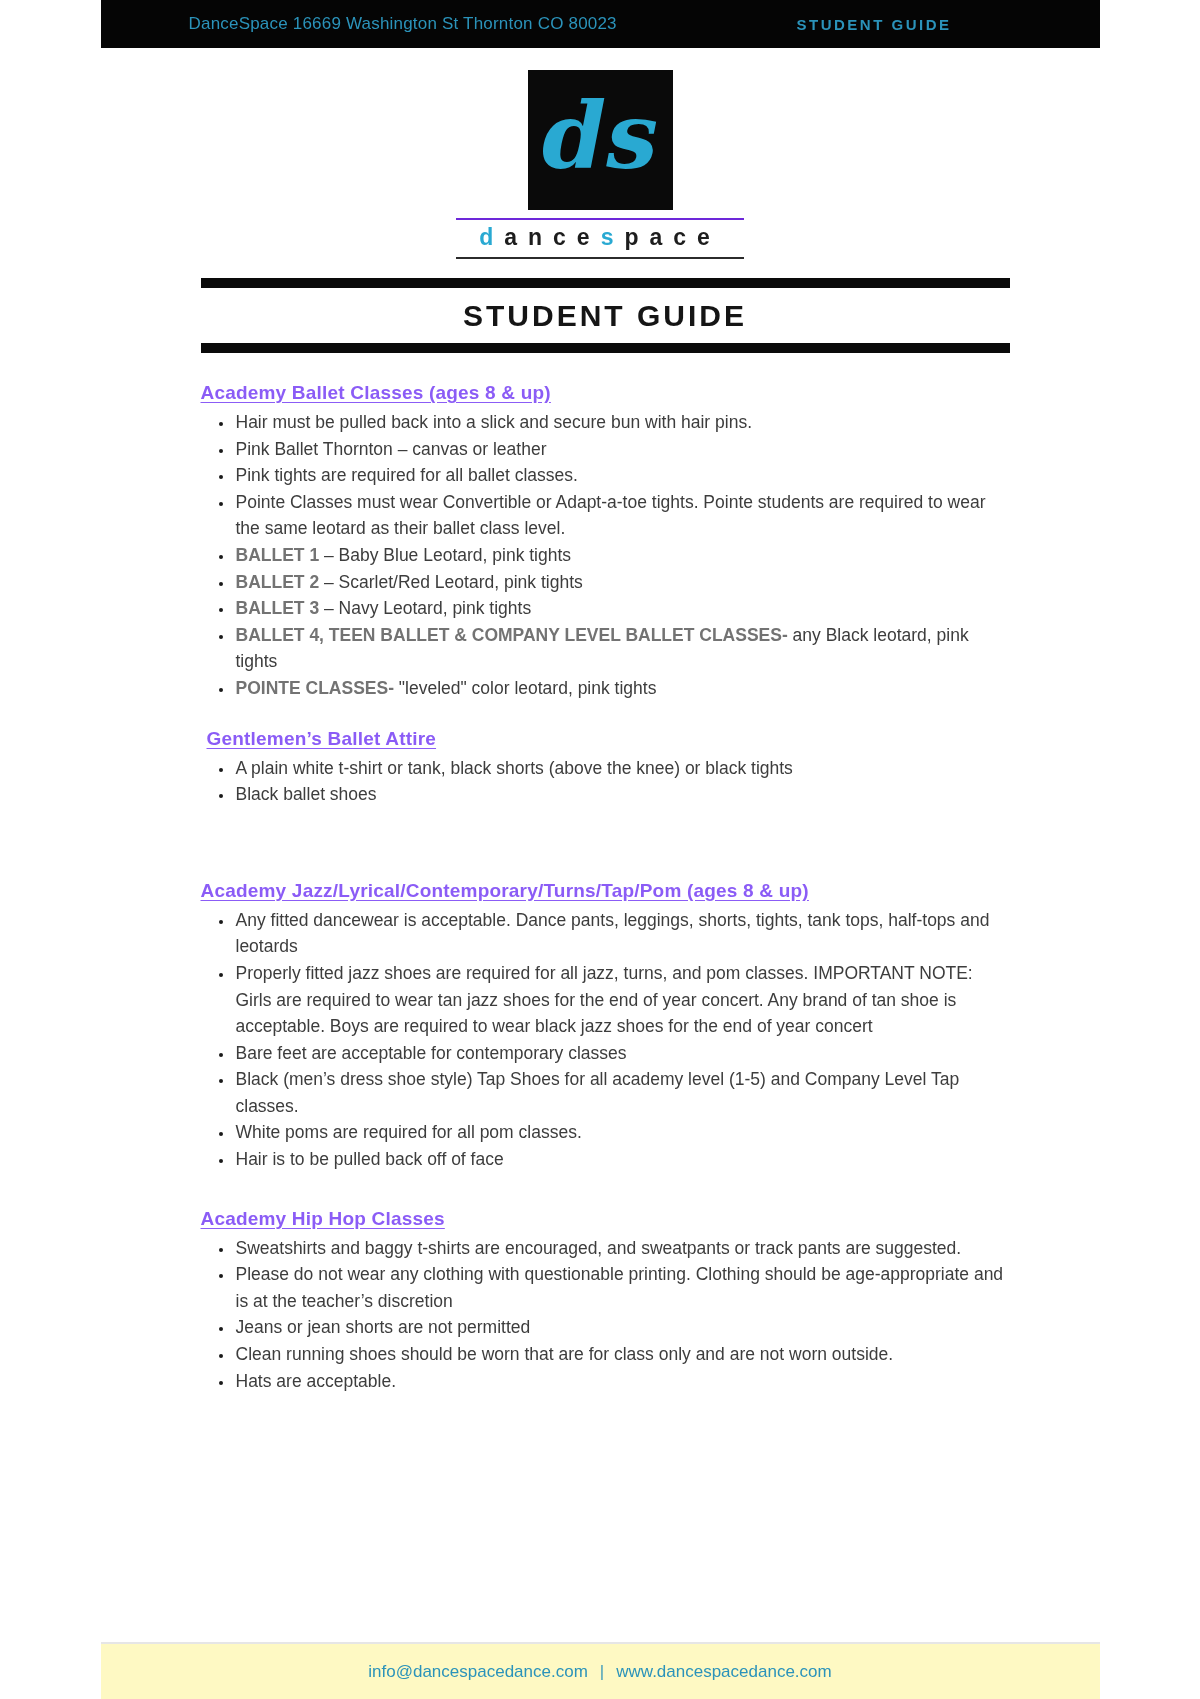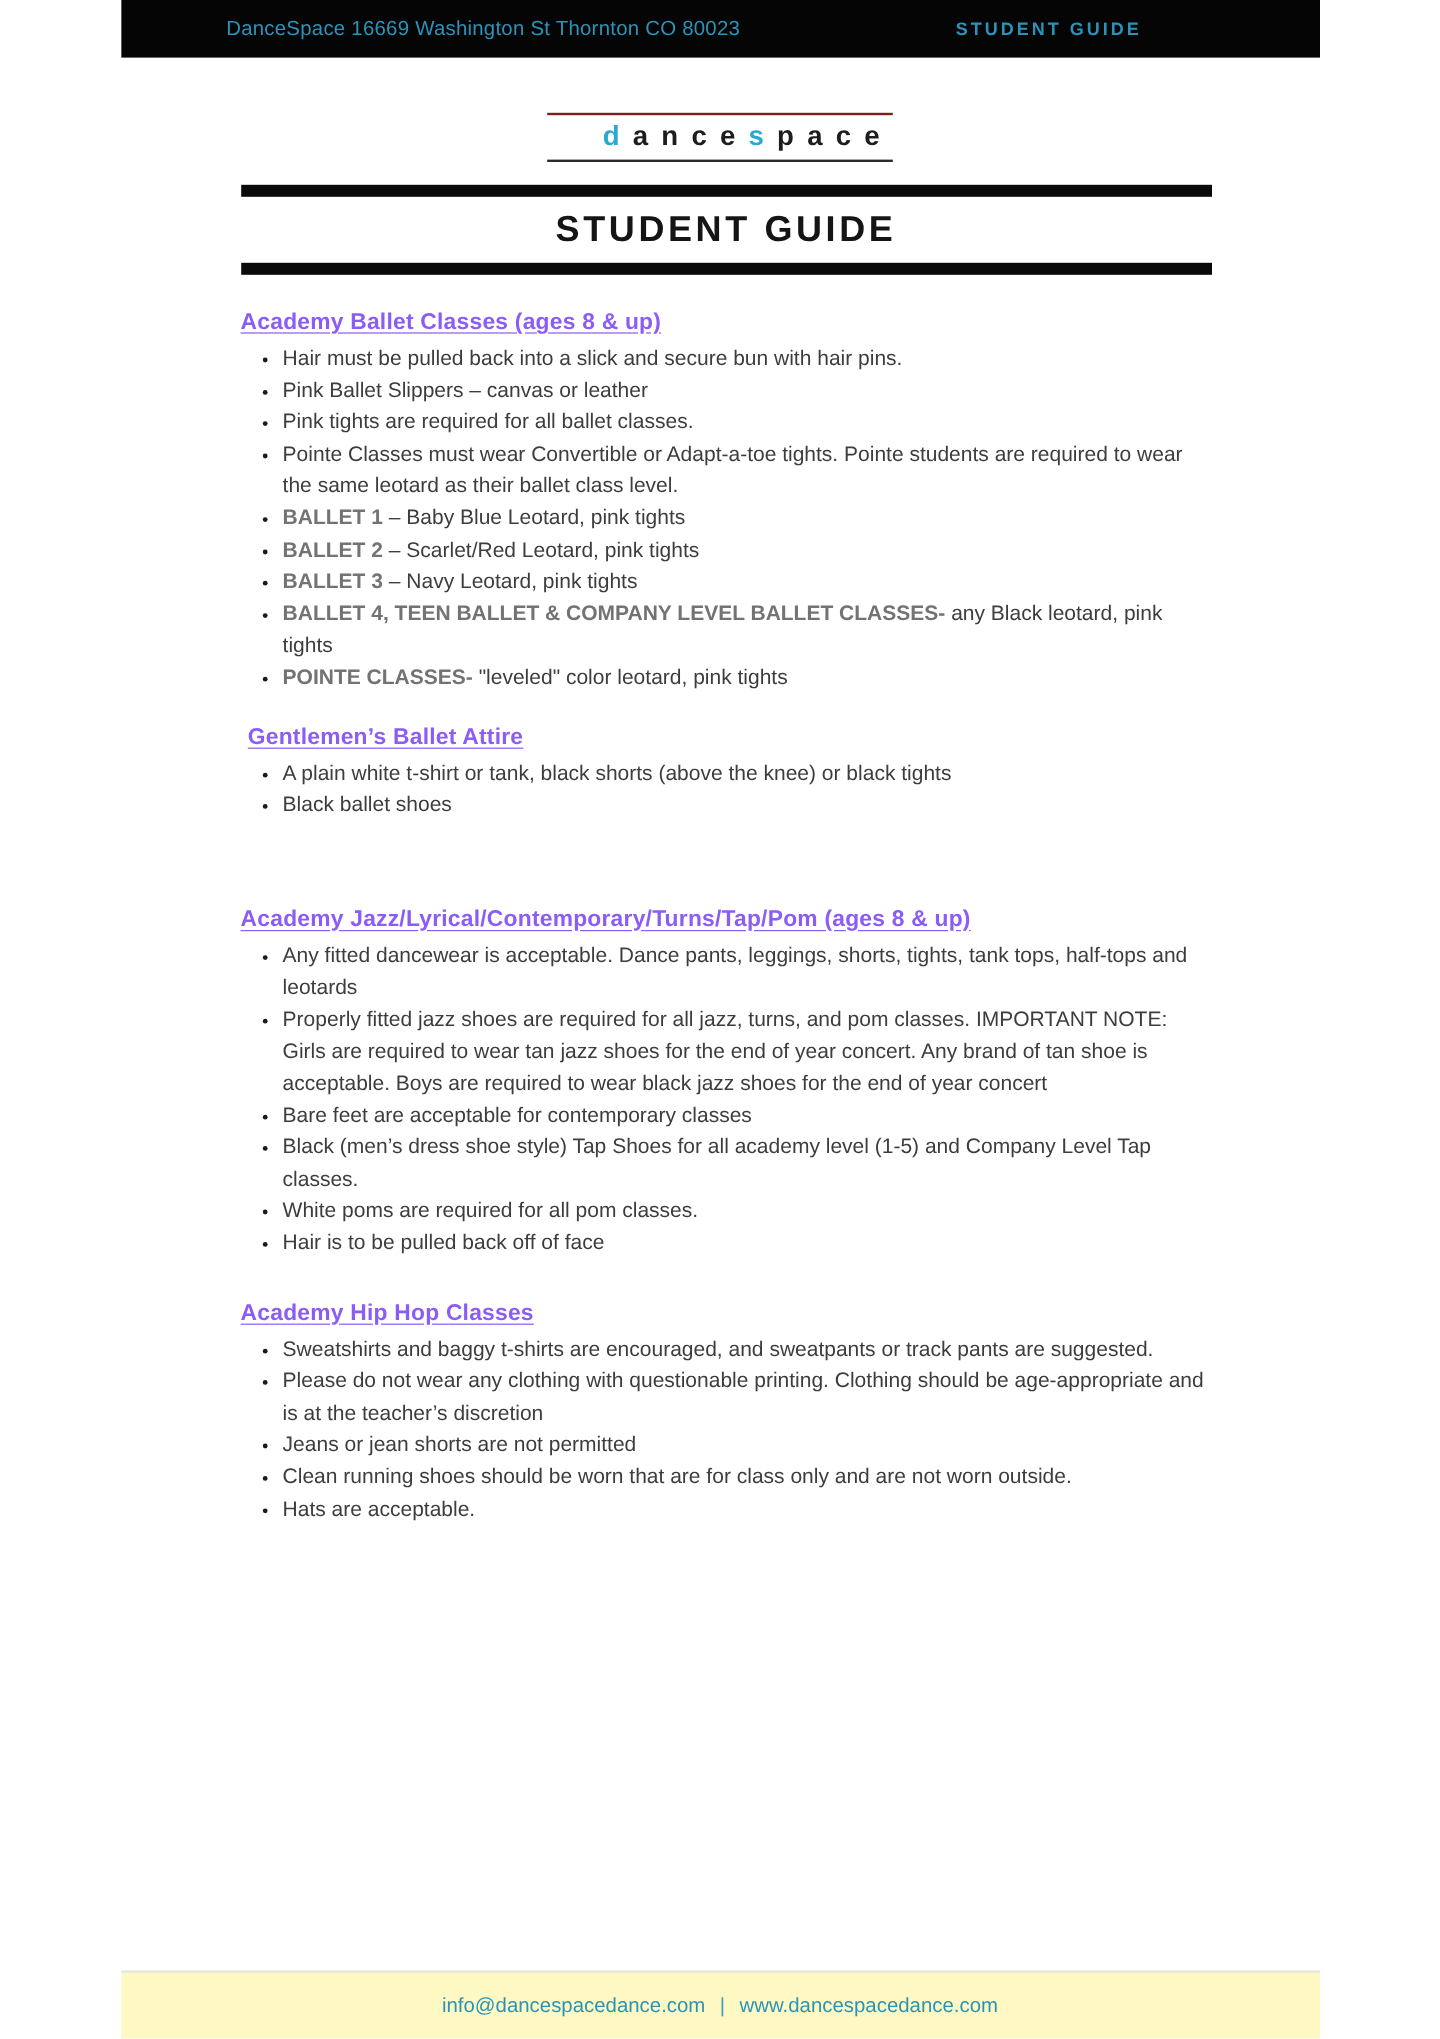--- a/index.html
+++ b/index.html
@@ -57,26 +57,26 @@
   .logo-ds {
     color: #29a9d2;
     font-family: "DejaVu Serif", serif;
     font-style: italic;
     font-weight: bold;
     font-size: 92px;
     line-height: 1;
     transform: translateY(-4px);
   }
   .wordmark {
-    margin-top: 24px;
+    margin-top: 8px;
     width: 288px;
-    border-top: 2px solid #7f1d1d;
+    border-top: 2px solid #6d28d9;
     border-bottom: 2px solid #2b2b2b;
     padding: 4px 0 6px;
-    text-align: right;
+    text-align: center;
     font-size: 23px;
     font-weight: 600;
     letter-spacing: 11px;
     white-space: nowrap;
     color: #1d1d1d;
   }
   .wordmark .wm-accent { color: #29a9d2; }
 
   
   .content {
@@ -146,33 +146,36 @@
 <div class="page">
 
   <div class="topbar">
     <span class="address">DanceSpace 16669 Washington St Thornton CO 80023</span>
     <span class="page-label">STUDENT GUIDE</span>
   </div>
 
   <div style="height:48px"></div>
 
   <div class="logo-block">
+    <div class="logo-square">
+      <span class="logo-ds">ds</span>
+    </div>
     <div class="wordmark"><span class="wm-accent">d</span><span>ance</span><span class="wm-accent">s</span><span>pace</span></div>
   </div>
 
   <div class="content">
 
     <div class="rule rule-top"></div>
     <div class="doc-title">STUDENT GUIDE</div>
     <div class="rule rule-bottom"></div>
 
     <div class="section-heading sh-1">Academy Ballet Classes (ages 8 &amp; up)</div>
     <ul class="bullets">
       <li><span class="b"></span><span>Hair must be pulled back into a slick and secure bun with hair pins.</span></li>
-      <li><span class="b"></span><span>Pink Ballet Slippers – canvas or leather</span></li>
+      <li><span class="b"></span><span>Pink Ballet Thornton – canvas or leather</span></li>
       <li><span class="b"></span><span>Pink tights are required for all ballet classes.</span></li>
       <li><span class="b"></span><span>Pointe Classes must wear Convertible or Adapt-a-toe tights. Pointe students are required to wear the same leotard as their ballet class level.</span></li>
       <li><span class="b">BALLET 1</span><span> – Baby Blue Leotard, pink tights</span></li>
       <li><span class="b">BALLET 2</span><span> – Scarlet/Red Leotard, pink tights</span></li>
       <li><span class="b">BALLET 3</span><span> – Navy Leotard, pink tights</span></li>
       <li><span class="b">BALLET 4, TEEN BALLET &amp; COMPANY LEVEL BALLET CLASSES-</span><span> any Black leotard, pink tights</span></li>
       <li><span class="b">POINTE CLASSES-</span><span> "leveled" color leotard, pink tights</span></li>
     </ul>
 
     <div class="section-heading sh-2">Gentlemen’s Ballet Attire</div>

